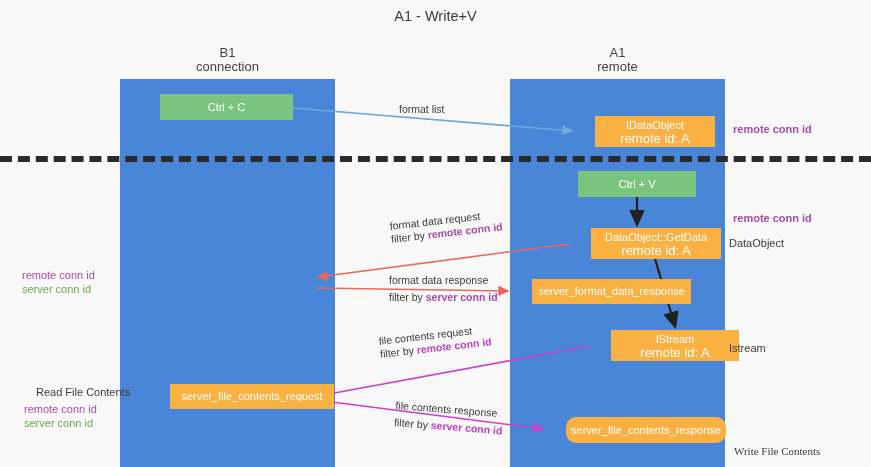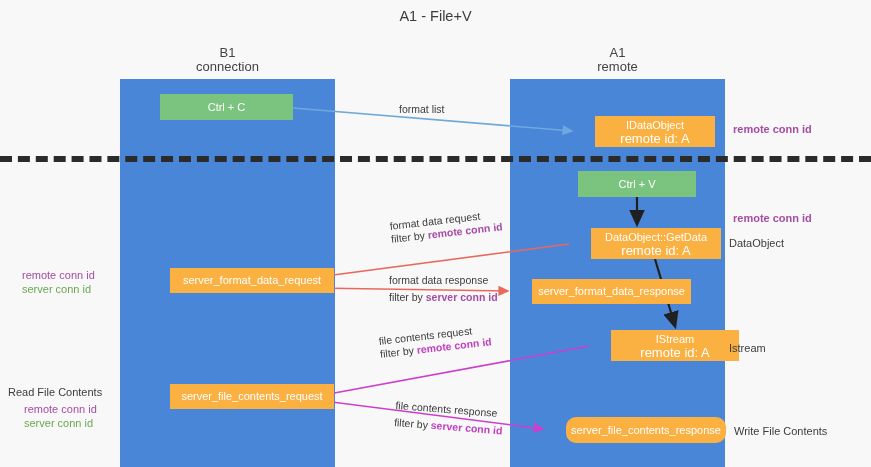--- a/index.html
+++ b/index.html
@@ -72,23 +72,23 @@
   }
   .side.bold{font-weight:bold;}
   .purple{color:#a64ca6;}
   .green-t{color:#6aa84f;}
   .dark{color:#3c3c3c;}
 
   #s-remote1{left:733px;top:122px;}
   #s-remote2{left:733px;top:211px;}
   #s-dataobject{left:729px;top:236px;}
   #s-istream{left:729px;top:341px;}
-  #s-writefile{left:734px;top:424px;}
+  #s-writefile{left:734px;top:444px;font-family:Liberation Serif, serif;}
   #s-left-conn{left:22px;top:268px;text-align:left;}
-  #s-readfile{left:8px;top:385px;}
+  #s-readfile{left:36px;top:385px;}
   #s-left-conn2{left:24px;top:402px;text-align:left;}
 
   
   .elabel{
     position:absolute;font-size:10.5px;line-height:13px;white-space:nowrap;z-index:6;
     color:#3c3c3c;
   }
   .elabel .hl{font-weight:bold;}
   .hl.purple{color:#a64ca6;}
   .hl.magenta{color:#c13fc1;}
@@ -107,21 +107,21 @@
   }
 
   svg#wires{position:absolute;left:0;top:0;width:871px;height:467px;z-index:3;}
 </style>
 </head>
 <body>
 
 <div id="stage">
 
   <div id="title">
-    <div>A1 - File+V</div>
+    <div>A1 - Write+V</div>
   </div>
 
   <div class="lane-head" id="head-b1">
     <div>B1</div>
     <div>connection</div>
   </div>
   <div class="lane-head" id="head-a1">
     <div>A1</div>
     <div>remote</div>
   </div>
@@ -173,23 +173,20 @@
 
   <div class="node green" id="n-ctrlv">
     <div>Ctrl + V</div>
   </div>
 
   <div class="node orange" id="n-getdata">
     <div>DataObject::GetData</div>
     <div class="l2">remote id: A</div>
   </div>
 
-  <div class="node orange" id="n-sfdreq">
-    <div>server_format_data_request</div>
-  </div>
 
   <div class="node orange" id="n-sfdresp">
     <div>server_format_data_response</div>
   </div>
 
   <div class="node orange" id="n-istream">
     <div>IStream</div>
     <div class="l2">remote id: A</div>
   </div>
 

